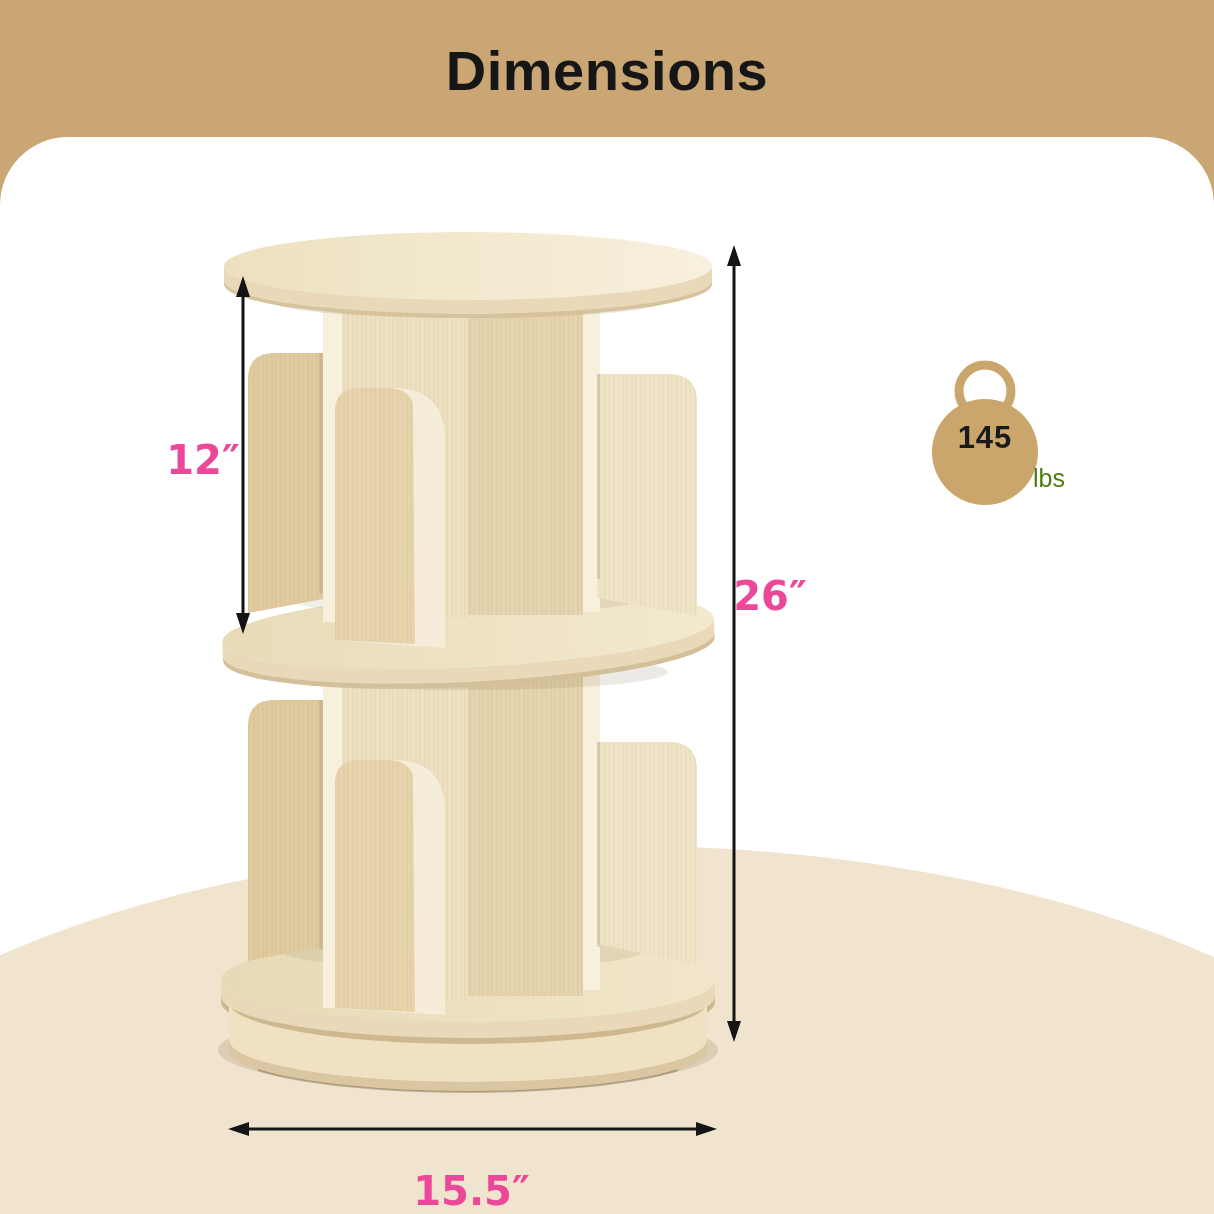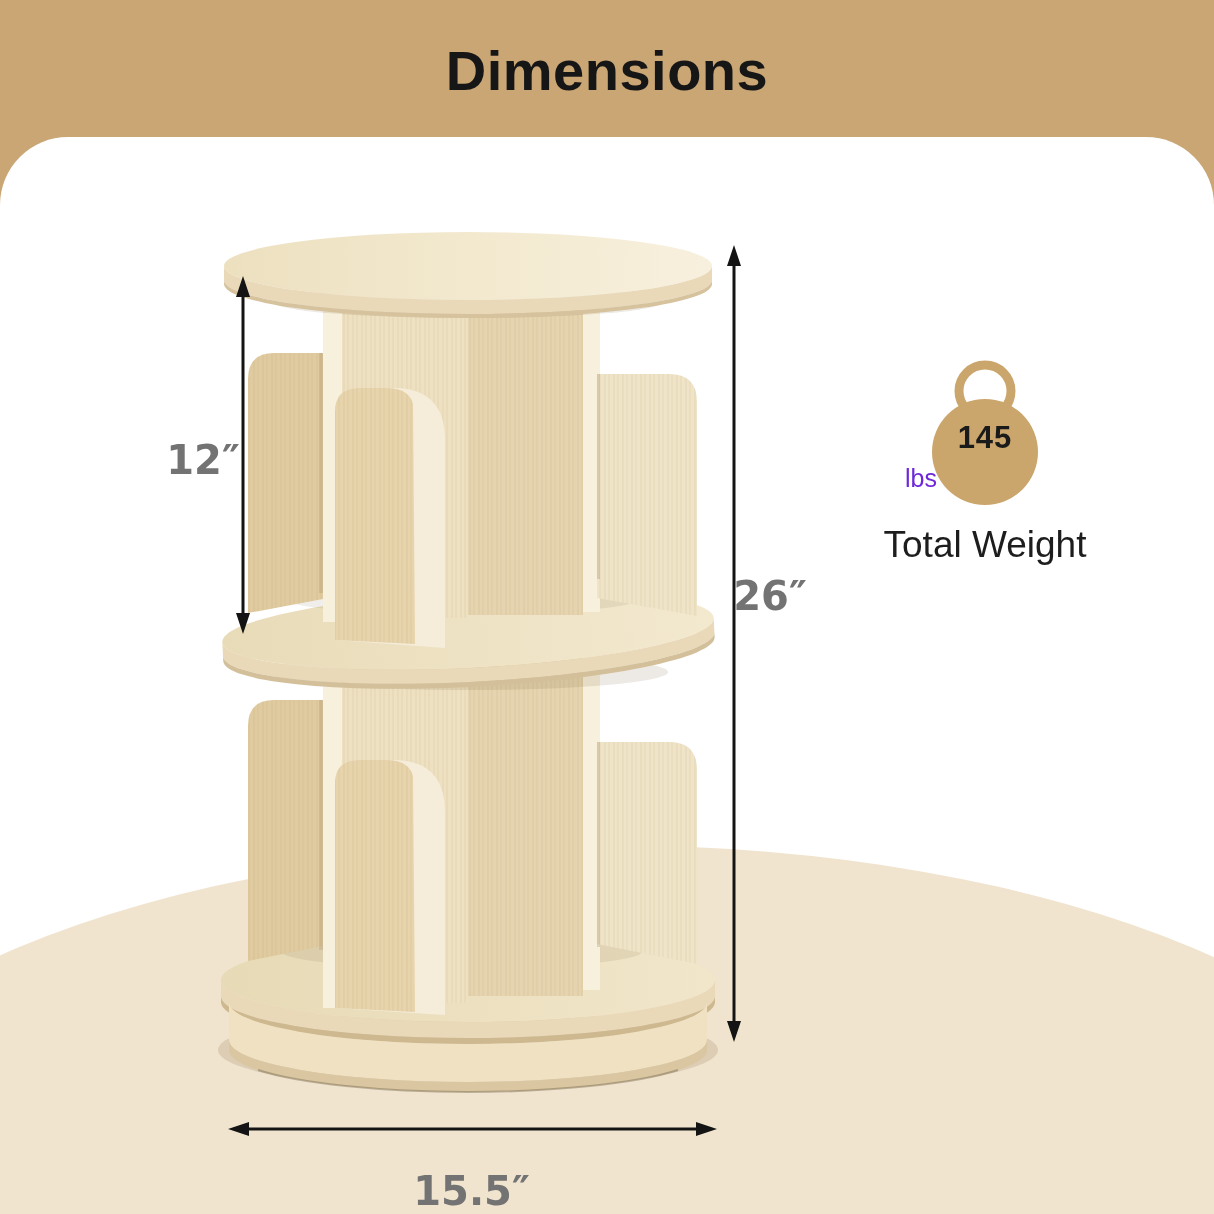--- a/index.html
+++ b/index.html
@@ -22,34 +22,34 @@
   }
   .floor-ellipse{
     position:absolute;left:-225px;top:708px;width:1660px;height:700px;
     border-radius:50%;background:#F0E4CF;
   }
   .scene{
     position:absolute;top:0;left:0;width:1214px;height:1214px;z-index:2;
     pointer-events:none;
   }
   .dim-label{
-    position:absolute;z-index:3;color:#737373;
+    position:absolute;z-index:3;color:#ec4899;
     font-family:"DejaVu Sans","Liberation Sans",sans-serif;
     font-weight:600;font-size:40px;text-align:center;
   }
   .dim-12{left:138px;top:437px;width:130px;}
   .dim-26{left:705px;top:573px;width:130px;}
   .dim-155{left:389px;top:1168px;width:165px;}
   .cap-value{
     position:absolute;left:905px;top:420px;width:160px;text-align:center;
     font-size:31px;font-weight:800;color:#1A1A1A;letter-spacing:1px;z-index:3;
   }
   .cap-unit{
-    position:absolute;left:905px;top:464px;width:160px;text-align:left;
-    font-size:25px;font-weight:400;color:#6d28d9;z-index:3;
+    position:absolute;left:905px;top:464px;width:160px;text-align:right;
+    font-size:25px;font-weight:400;color:#4d7c0f;z-index:3;
   }
   .cap-label{
     position:absolute;left:823px;top:525px;width:324px;text-align:center;
     font-size:37px;font-weight:500;color:#1D1D1D;line-height:1.07;z-index:3;
   }
 </style>
 </head>
 <body>
 
 <div class="canvas">
@@ -170,16 +170,15 @@
     </g>
   </svg>
 
   <div class="dim-label dim-12">12″</div>
   <div class="dim-label dim-26">26″</div>
   <div class="dim-label dim-155">15.5″</div>
 
   <div class="cap-value">145</div>
   <div class="cap-unit">lbs</div>
   <div class="cap-label">
-    <div>Total Weight</div>
   </div>
 
 </div>
 
 </body></html>

